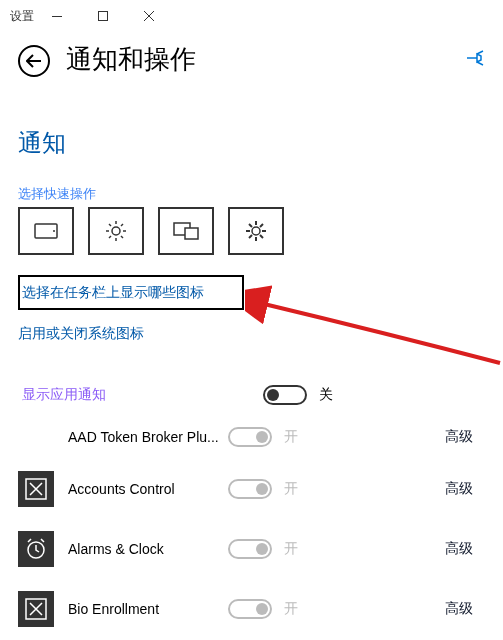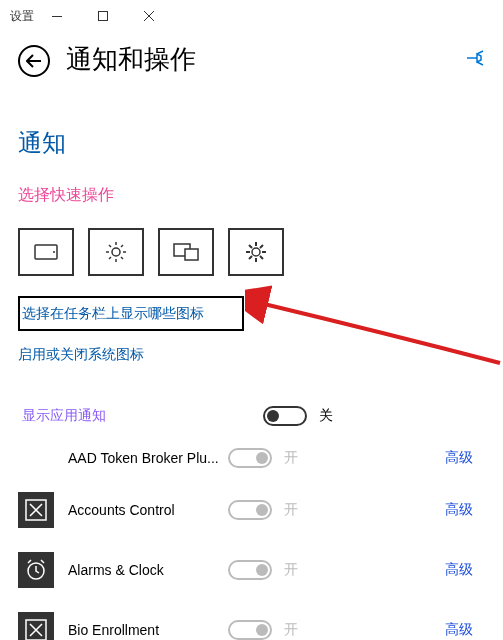--- a/index.html
+++ b/index.html
@@ -8,37 +8,37 @@
     .titlebar-title { font-size: 12px; color: #333; }
     .titlebar-controls { display: flex; }
     .titlebar-btn { width: 46px; height: 32px; display: flex; align-items: center; justify-content: center; color: #333; }
     .header { display: flex; align-items: center; padding: 10px 18px 14px 18px; justify-content: space-between; }
     .header-left { display: flex; align-items: flex-end; gap: 16px; }
     .back-btn { width: 32px; height: 32px; border: 2px solid #000; border-radius: 50%; display: flex; align-items: center; justify-content: center; }
     .page-title { font-size: 26px; font-weight: 400; }
     .pin-icon { color: #0078d7; }
     .content { padding: 8px 18px 0 18px; }
     .section-heading { font-size: 24px; color: #0058a8; font-weight: 400; margin-top: 28px; margin-bottom: 26px; }
-    .subheading { font-size: 16px; color: #ec4899; margin-bottom: 22px; }
+    .subheading { font-size: 13px; color: #3b82f6; margin-bottom: 4px; }
     .quick-actions { display: flex; gap: 14px; margin-bottom: 20px; }
     .qa-box { width: 56px; height: 48px; border: 2px solid #333; display: flex; align-items: center; justify-content: center; }
     .link { font-size: 14px; color: #0058a8; display: inline-block; margin-bottom: 14px; }
     .link-highlight { border: 2px solid #000000; padding: 6px 8px 6px 0; display: inline-block; width: 226px; margin-bottom: 14px; }
     .link-highlight .link { margin: 0; padding-left: 2px; }
     .toggle-row { display: flex; align-items: center; padding: 10px 0; }
     .toggle-label { font-size: 14px; color: #8b5cf6; min-width: 230px; }
     .toggle-label.indent { padding-left: 42px; }
     .toggle { width: 44px; height: 20px; border: 2px solid #333; border-radius: 10px; position: relative; display: inline-block; flex-shrink: 0; }
     .toggle.off .knob { position: absolute; left: 2px; top: 2px; width: 12px; height: 12px; background: #333; border-radius: 50%; }
     .toggle.on .knob { position: absolute; right: 2px; top: 2px; width: 12px; height: 12px; background: #333; border-radius: 50%; }
     .toggle.disabled { border-color: #bbb; }
     .toggle.disabled .knob { background: #bbb; }
     .toggle-state { margin-left: 12px; font-size: 14px; color: #000; width: 40px; }
     .toggle-state.disabled { color: #bbb; }
-    .advanced { margin-left: auto; font-size: 14px; color: #1d4ed8; padding-right: 12px; }
+    .advanced { margin-left: auto; font-size: 14px; color: #0f172a; padding-right: 12px; }
     .app-row { display: flex; align-items: center; padding: 12px 0; }
     .app-icon { width: 36px; height: 36px; background: #333; display: flex; align-items: center; justify-content: center; margin-right: 14px; flex-shrink: 0; }
     .app-name { font-size: 14px; color: #000; flex: 0 0 160px; }
     .arrow-overlay { position: absolute; left: 245px; top: 258px; pointer-events: none; }
   </style>
 </head>
 <body>
 
 <div class="titlebar">
   <span class="titlebar-title">设置</span>

